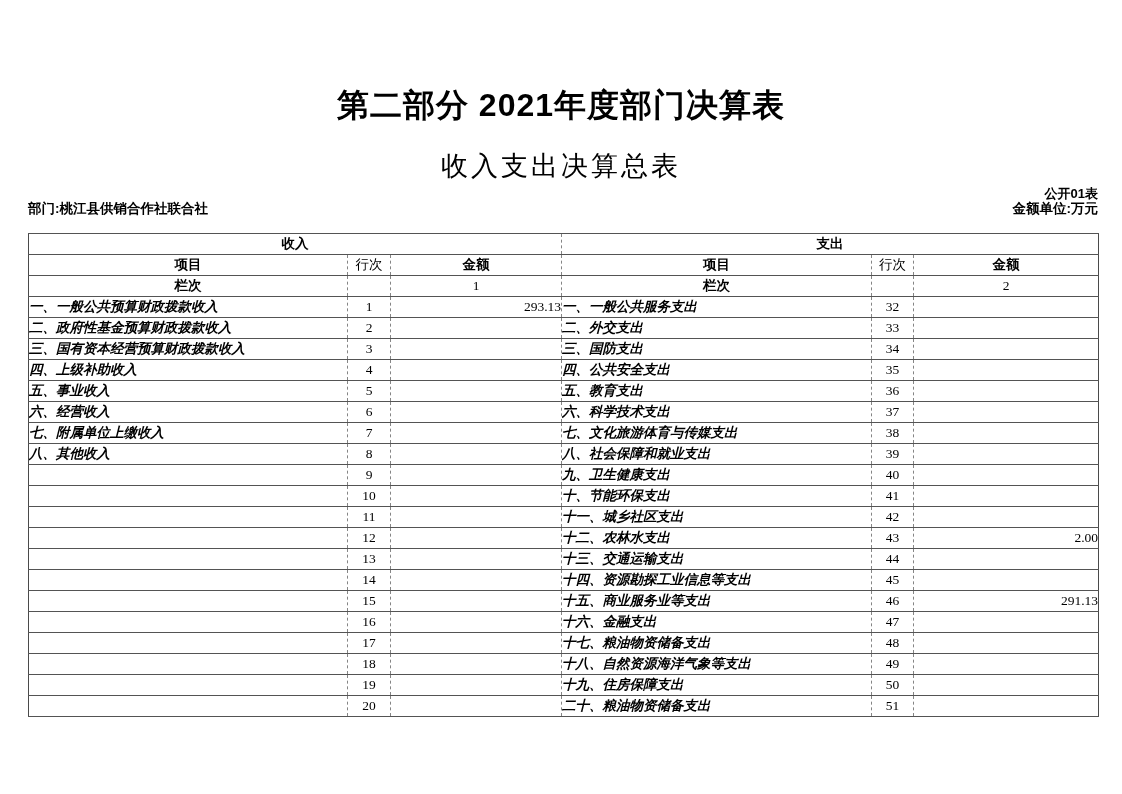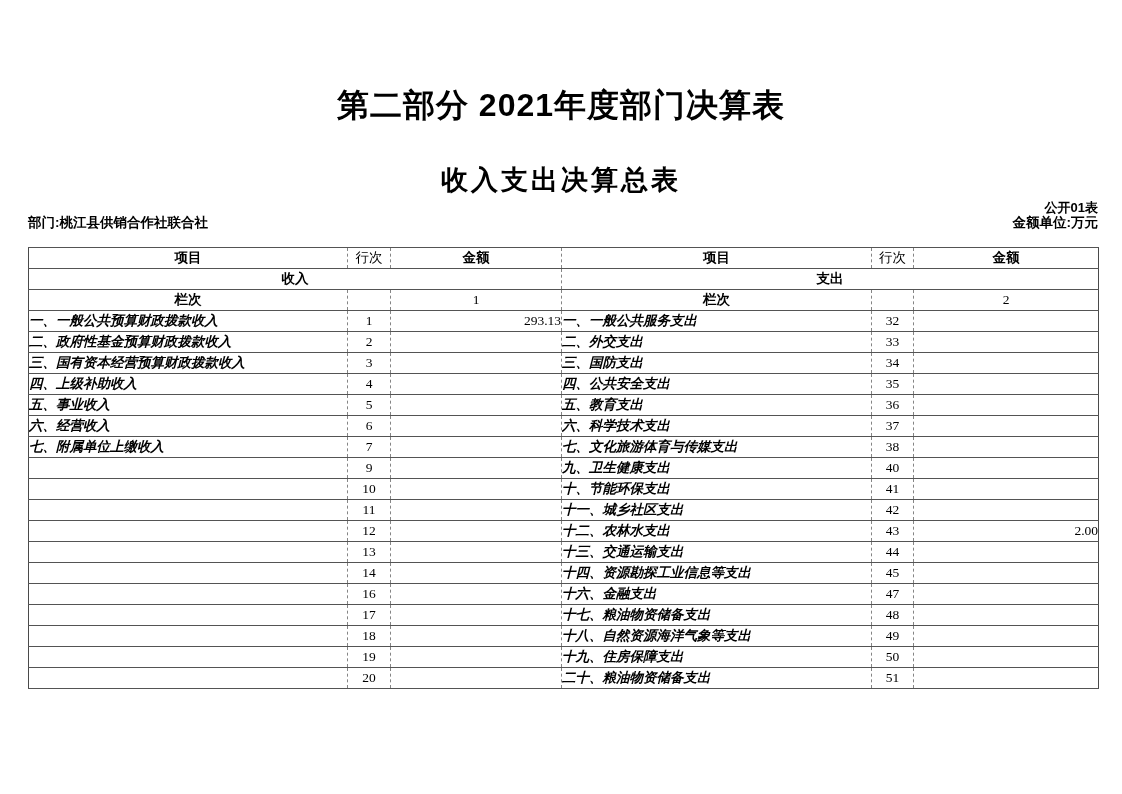--- a/index.html
+++ b/index.html
@@ -20,24 +20,24 @@
   }
   .part-title {
     margin-top: 90px;
     text-align: center;
     font-size: 32px;
     font-weight: bold;
     letter-spacing: 1px;
     line-height: 30px;
   }
   .table-title {
-    margin-top: 44px;
+    margin-top: 30px;
     text-align: center;
     font-size: 27px;
-    font-weight: bold;
+    font-weight: normal;
     letter-spacing: 3px;
     line-height: 32px;
   }
   .content {
     margin-left: 28px;
     width: 1070px;
   }
   .meta-code {
     margin-top: 4px;
     text-align: right;
@@ -125,30 +125,30 @@
       <colgroup>
         <col style="width:319px">
         <col style="width:43px">
         <col style="width:171px">
         <col style="width:310px">
         <col style="width:42px">
         <col style="width:185px">
       </colgroup>
       <tbody>
         <tr>
+          <td colspan="3" class="c-head">收入</td>
+          <td colspan="3" class="c-head c-mid">支出</td>
+        </tr>
+        <tr>
           <td class="c-head">项目</td>
           <td class="c-head c-line">行次</td>
           <td class="c-head">金额</td>
           <td class="c-head c-mid">项目</td>
           <td class="c-head c-line">行次</td>
           <td class="c-head">金额</td>
-        </tr>
-        <tr>
-          <td colspan="3" class="c-head">收入</td>
-          <td colspan="3" class="c-head c-mid">支出</td>
         </tr>
         <tr>
           <td class="c-head">栏次</td>
           <td class="c-line"></td>
           <td class="c-amt c-amt-center">1</td>
           <td class="c-head c-mid">栏次</td>
           <td class="c-line"></td>
           <td class="c-amt c-amt-center">2</td>
         </tr>
       </tbody>
@@ -203,20 +203,28 @@
           </tr>
           <tr>
             <td class="c-item">七、附属单位上缴收入</td>
             <td class="c-line">7</td>
             <td class="c-amt"></td>
             <td class="c-item c-mid">七、文化旅游体育与传媒支出</td>
             <td class="c-line">38</td>
             <td class="c-amt"></td>
           </tr>
           <tr>
+            <td class="c-item">八、其他收入</td>
+            <td class="c-line">8</td>
+            <td class="c-amt"></td>
+            <td class="c-item c-mid">八、社会保障和就业支出</td>
+            <td class="c-line">39</td>
+            <td class="c-amt"></td>
+          </tr>
+          <tr>
             <td class="c-item"></td>
             <td class="c-line">9</td>
             <td class="c-amt"></td>
             <td class="c-item c-mid">九、卫生健康支出</td>
             <td class="c-line">40</td>
             <td class="c-amt"></td>
           </tr>
           <tr>
             <td class="c-item"></td>
             <td class="c-line">10</td>
@@ -252,20 +260,28 @@
           <tr>
             <td class="c-item"></td>
             <td class="c-line">14</td>
             <td class="c-amt"></td>
             <td class="c-item c-mid">十四、资源勘探工业信息等支出</td>
             <td class="c-line">45</td>
             <td class="c-amt"></td>
           </tr>
           <tr>
             <td class="c-item"></td>
+            <td class="c-line">15</td>
+            <td class="c-amt"></td>
+            <td class="c-item c-mid">十五、商业服务业等支出</td>
+            <td class="c-line">46</td>
+            <td class="c-amt">291.13</td>
+          </tr>
+          <tr>
+            <td class="c-item"></td>
             <td class="c-line">16</td>
             <td class="c-amt"></td>
             <td class="c-item c-mid">十六、金融支出</td>
             <td class="c-line">47</td>
             <td class="c-amt"></td>
           </tr>
           <tr>
             <td class="c-item"></td>
             <td class="c-line">17</td>
             <td class="c-amt"></td>

